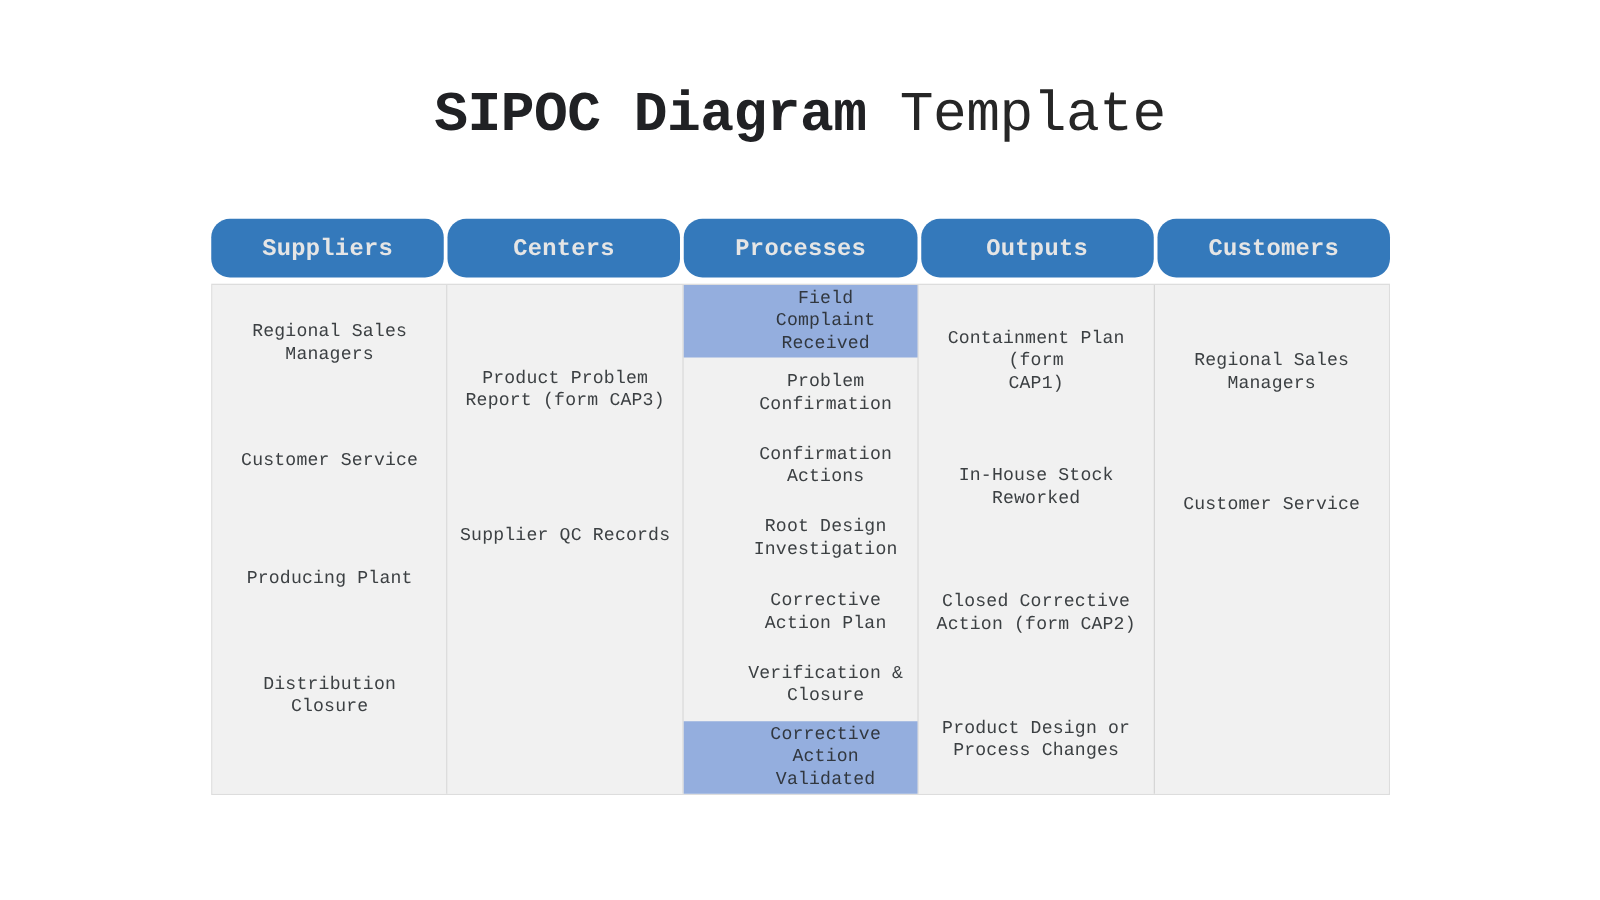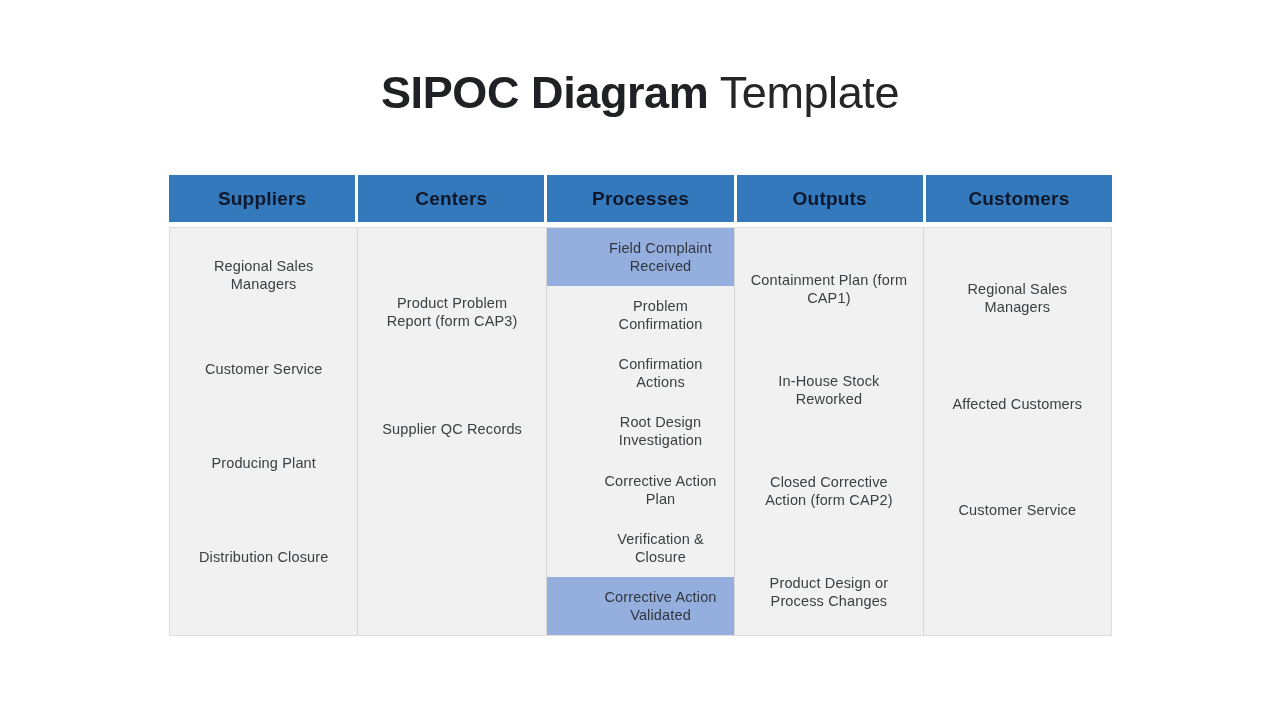--- a/index.html
+++ b/index.html
@@ -11,20 +11,21 @@
     height: 720px;
     background: #ffffff;
     font-family: "Liberation Sans", sans-serif;
     overflow: hidden;
   }
 
   .slide {
     position: relative;
     width: 1280px;
     height: 688px;
+    font-family: Liberation Mono, monospace;
   }
 
   
   .title {
     position: absolute;
     top: 63px;
     left: 0;
     width: 1280px;
     text-align: center;
     font-size: 45px;
@@ -51,27 +52,28 @@
 
   .header-row {
     display: flex;
     width: 100%;
     gap: 3px;
     height: 47px;
   }
   .header-cell {
     flex: 1 1 0;
     background: #3479bb;
-    color: #0f172a;
+    color: #e5e5e5;
     font-size: 19px;
     font-weight: 700;
     letter-spacing: 0.2px;
     display: flex;
     align-items: center;
     justify-content: center;
+    border-radius: 15px;
   }
 
   .body-row {
     display: flex;
     width: 100%;
     margin-top: 5px;
     height: 409px;
     border: 1px solid #dddddd;
     box-sizing: border-box;
     background: #f1f1f1;
@@ -198,20 +200,19 @@
 Action (form CAP2)</div>
             <div class="cell-item">Product Design or
 Process Changes</div>
           </div>
       </div>
       <div class="body-col col-customers">
         <div class="items">
             <div class="spacer-top"></div>
             <div class="cell-item">Regional Sales
 Managers</div>
-            <div class="cell-item">Affected Customers</div>
             <div class="cell-item">Customer Service</div>
           </div>
       </div>
     </div>
 
   </div>
 </div>
 
 </body></html>

